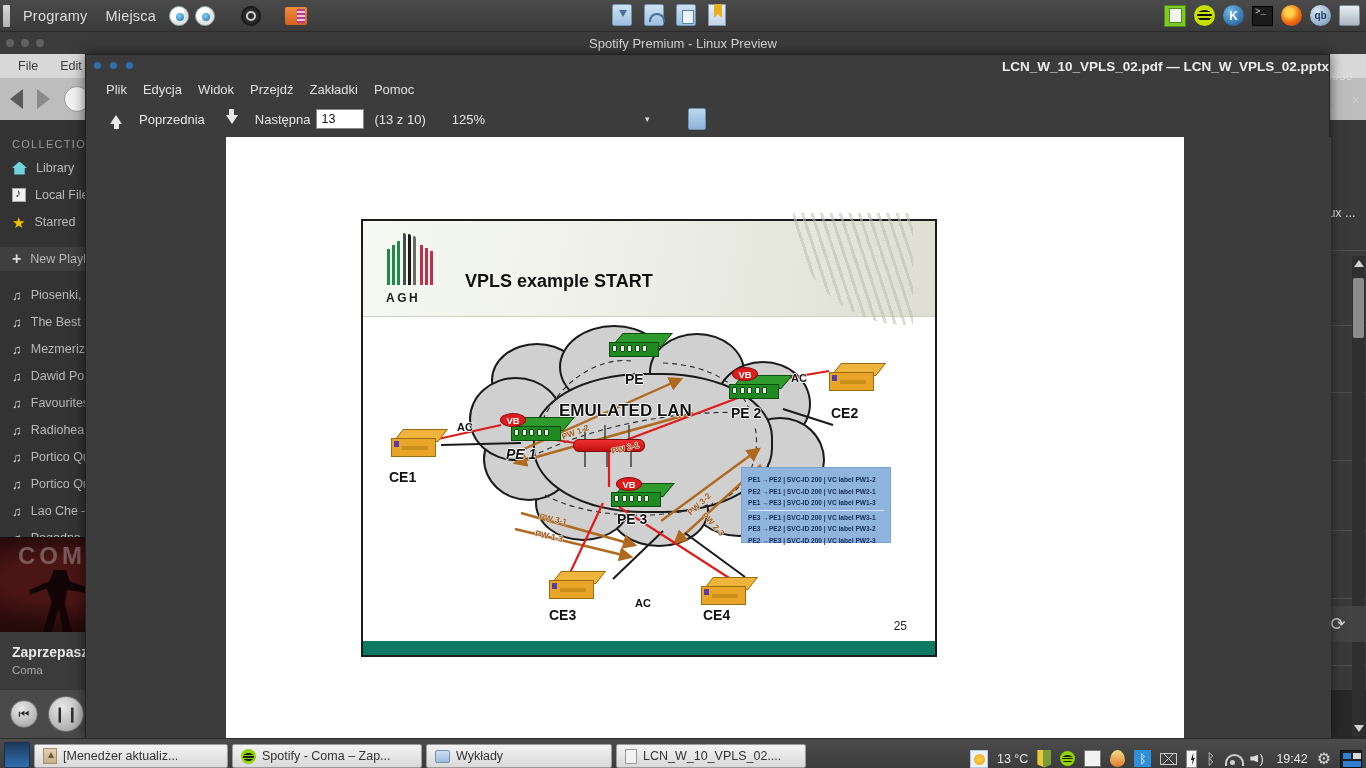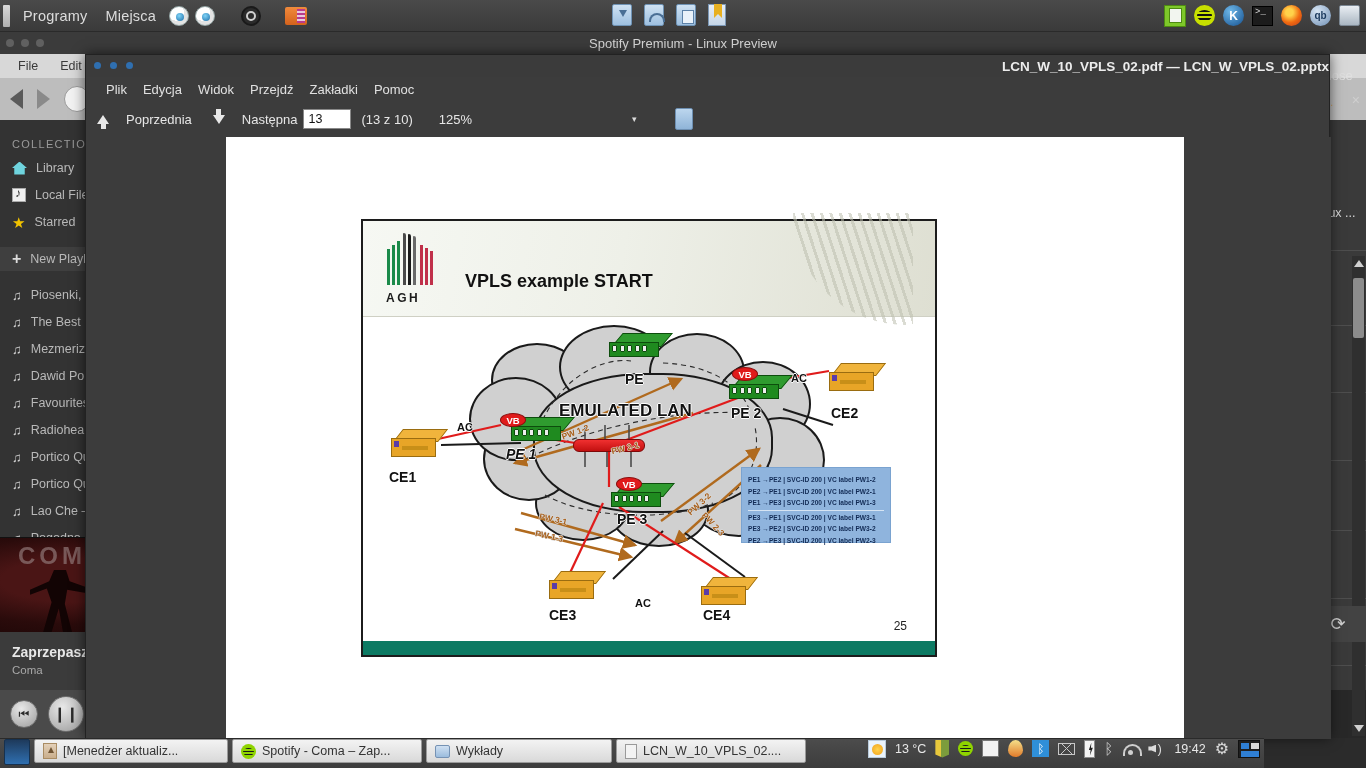--- a/index.html
+++ b/index.html
@@ -126,21 +126,21 @@
 
   
   #pdf-win{position:absolute;left:85px;top:54px;width:1245px;height:684px;background:#3c3c3c;
      border:1px solid #222; box-shadow:0 0 12px rgba(0,0,0,.6);}
   #pdf-title{height:22px;background:#3b3b3b;color:#ececec;font-size:13.5px;font-weight:bold;
      display:flex;align-items:center;justify-content:flex-end;position:relative;}
   #pdf-title .dots{position:absolute;left:8px;top:7px;display:flex;gap:9px;}
   #pdf-title .d{width:7px;height:7px;border-radius:50%;background:#2f6fb0;}
   #pdf-menu{height:24px;background:#3c3c3c;display:flex;align-items:center;gap:16px;
      padding-left:20px;color:#e0e0e0;font-size:13px;}
-  #pdf-toolbar{height:36px;background:#3c3c3c;display:flex;align-items:center;gap:0;padding-left:4px;color:#e6e6e6;font-size:13px;}
+  #pdf-toolbar{height:36px;background:#3c3c3c;display:flex;align-items:center;gap:0;padding-left:17px;color:#e6e6e6;font-size:13px;}
   .tb-arrow-up,.tb-arrow-dn{width:0;height:0;border-left:6px solid transparent;border-right:6px solid transparent;position:relative;}
   .tb-arrow-up{border-bottom:9px solid #e8e8e8;}
   .tb-arrow-dn{border-top:9px solid #e8e8e8;}
   .tb-arrowwrap{width:26px;display:flex;align-items:center;justify-content:center;position:relative;height:22px;}
   .tb-arrowwrap .stem{position:absolute;width:5px;height:9px;background:#e8e8e8;}
   .tb-arrowwrap.up .stem{bottom:1px;}
   .tb-arrowwrap.dn .stem{top:1px;}
   #page-input{width:48px;height:20px;background:#fff;color:#111;border:1px solid #888;font-size:12.5px;
      padding-left:4px;line-height:18px;margin-left:6px;}
   .tb-lbl{margin-left:10px;}
@@ -199,22 +199,22 @@
   #vc-table .r{color:#122b55;font-size:6.6px;font-weight:bold;line-height:11.6px;white-space:nowrap;}
   #vc-table .sep{height:1px;background:#d6e4f3;margin:1px 0;}
   svg.ovl{position:absolute;left:0;top:0;width:572px;height:326px;pointer-events:none;}
 
   
   #cursor{position:absolute;left:1084px;top:495px;width:12px;height:19px;
      background:#fff; clip-path:polygon(0 0,0 16px,4px 12px,7px 19px,10px 17px,7px 11px,12px 11px);
      filter:drop-shadow(0.6px 0.6px 0 #111);}
 
   
-  #bottom-panel{position:absolute;left:0;bottom:0;width:1264px;height:30px;
-     background:linear-gradient(#4c4c4c,#3c3c3c);border-top:1px solid #2a2a2a;display:flex;align-items:flex-start;margin-top:28px;}
+  #bottom-panel{position:absolute;left:0;bottom:0;width:1366px;height:30px;
+     background:linear-gradient(#4c4c4c,#3c3c3c);border-top:1px solid #2a2a2a;display:flex;align-items:flex-end;margin-top:28px;}
   #show-desktop{width:26px;height:26px;margin:0 4px;background:linear-gradient(#1e3a5c,#2f6fb0);
      border:1px solid #16314f;border-radius:2px;}
   .taskbtn{height:24px;background:linear-gradient(#f3f3f3,#d9d9d9);border:1px solid #9a9a9a;border-radius:2px;
      display:flex;align-items:center;gap:6px;padding:0 8px;color:#333;font-size:12.5px;margin-right:4px;
      white-space:nowrap;overflow:hidden;}
   .taskbtn.a{width:194px;} .taskbtn.b{width:190px;} .taskbtn.c{width:186px;} .taskbtn.d{width:190px;}
   .tb-ic{width:14px;height:16px;flex:0 0 auto;}
   .ic-upd{background:linear-gradient(#e3d0b8,#c9ae8c);border:1px solid #a98c63;position:relative;}
   .ic-upd::after{content:"";position:absolute;left:4px;top:3px;border-left:3px solid transparent;
      border-right:3px solid transparent;border-bottom:6px solid #6f5434;}

